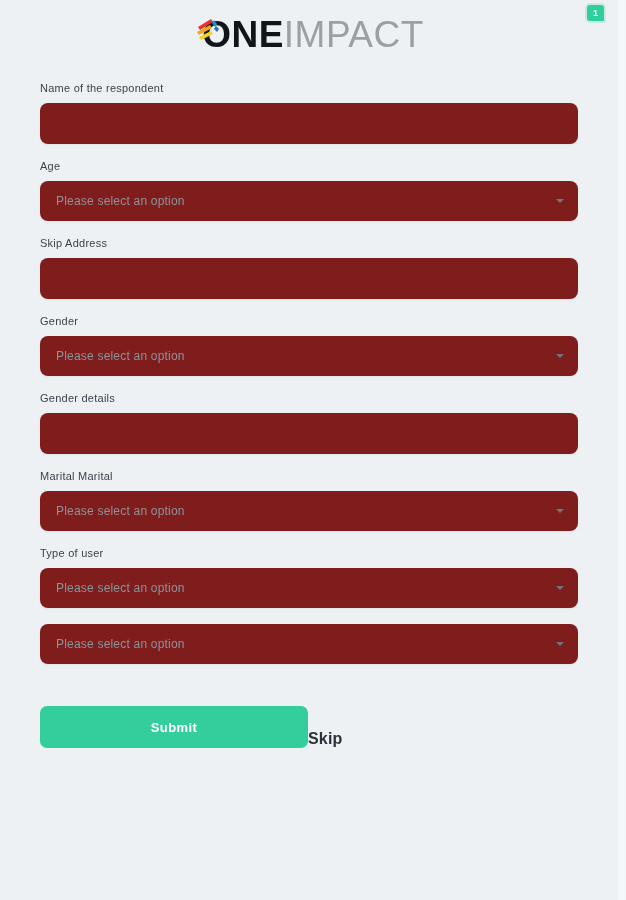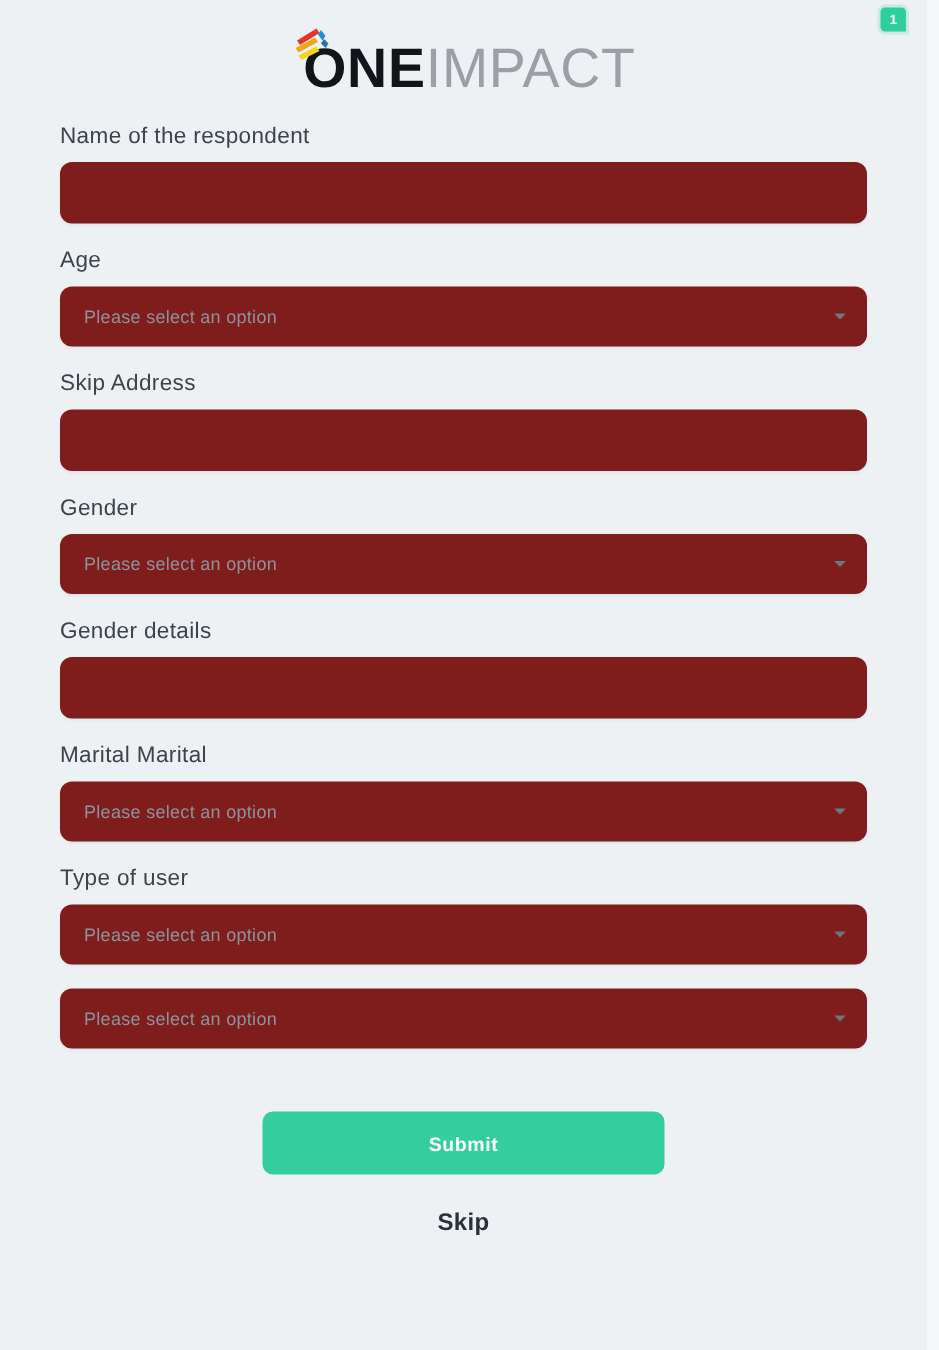--- a/index.html
+++ b/index.html
@@ -61,21 +61,21 @@
   .logo-wrap {
     width: 100%;
     padding-top: 16px;
     display: flex;
     align-items: center;
     justify-content: center;
   }
   .logo {
     position: relative;
     display: flex;
-    align-items: flex-end;
+    align-items: flex-start;
     height: 48px;
   }
   .logo-burst {
     position: absolute;
     left: 0px;
     top: -2px;
     width: 34px;
     height: 32px;
   }
   .logo-text {
@@ -97,21 +97,21 @@
   }
 
   
   .form {
     padding: 18px 40px 0 40px;
   }
   .field {
     margin-bottom: 16px;
   }
   .field-label {
-    font-size: 15px;
+    font-size: 11px;
     color: #3c434b;
     letter-spacing: 0.25px;
     margin-bottom: 9px;
     display: block;
   }
 
   .control {
     position: relative;
     width: 100%;
     height: 40px;
@@ -144,21 +144,21 @@
     height: 0;
     border-left: 4px solid transparent;
     border-right: 4px solid transparent;
     border-top: 4px solid #6f767e;
   }
 
   
   .actions {
     padding: 26px 40px 0 40px;
     display: flex;
-    flex-direction: column;
+    flex-direction: row;
     align-items: center;
   }
   .submit-button {
     width: 268px;
     height: 42px;
     background: #34ce9c;
     color: #ffffff;
     font-size: 13px;
     font-weight: bold;
     letter-spacing: 0.4px;

